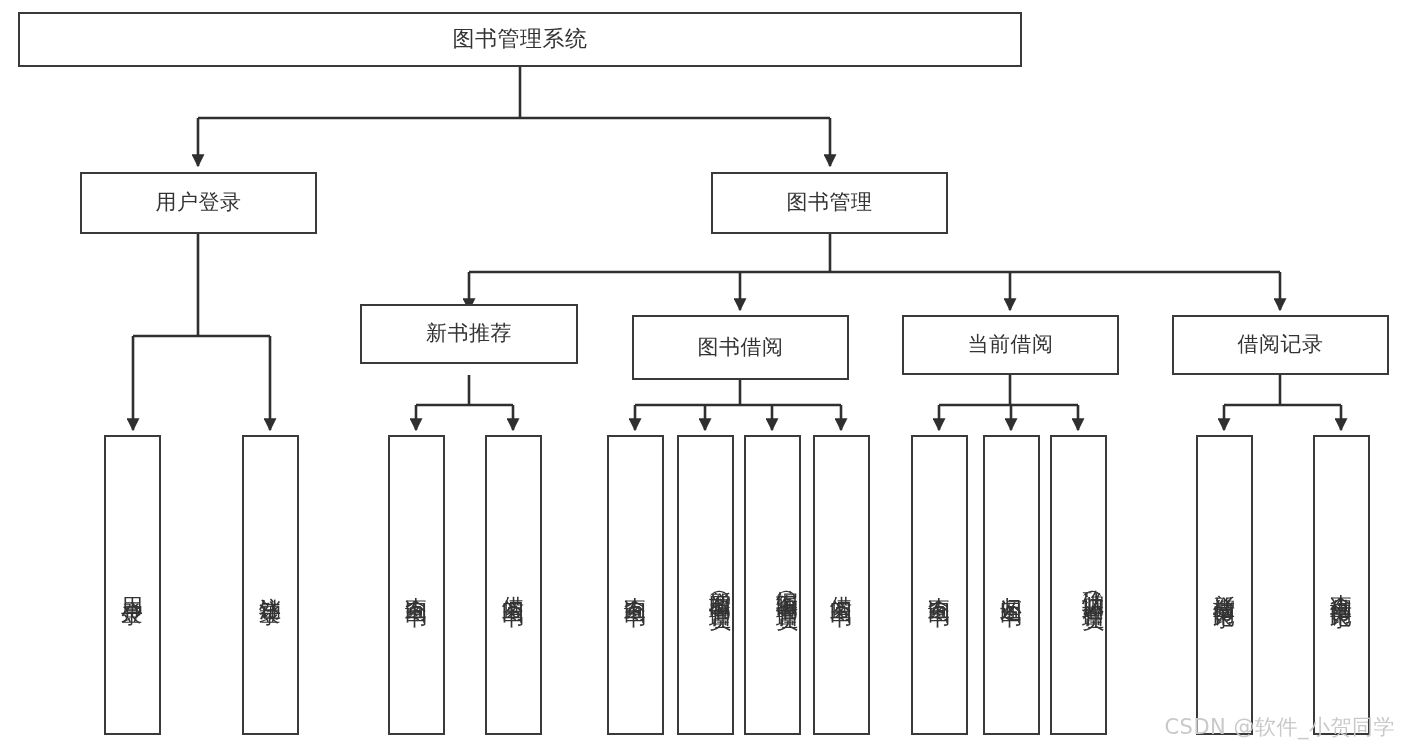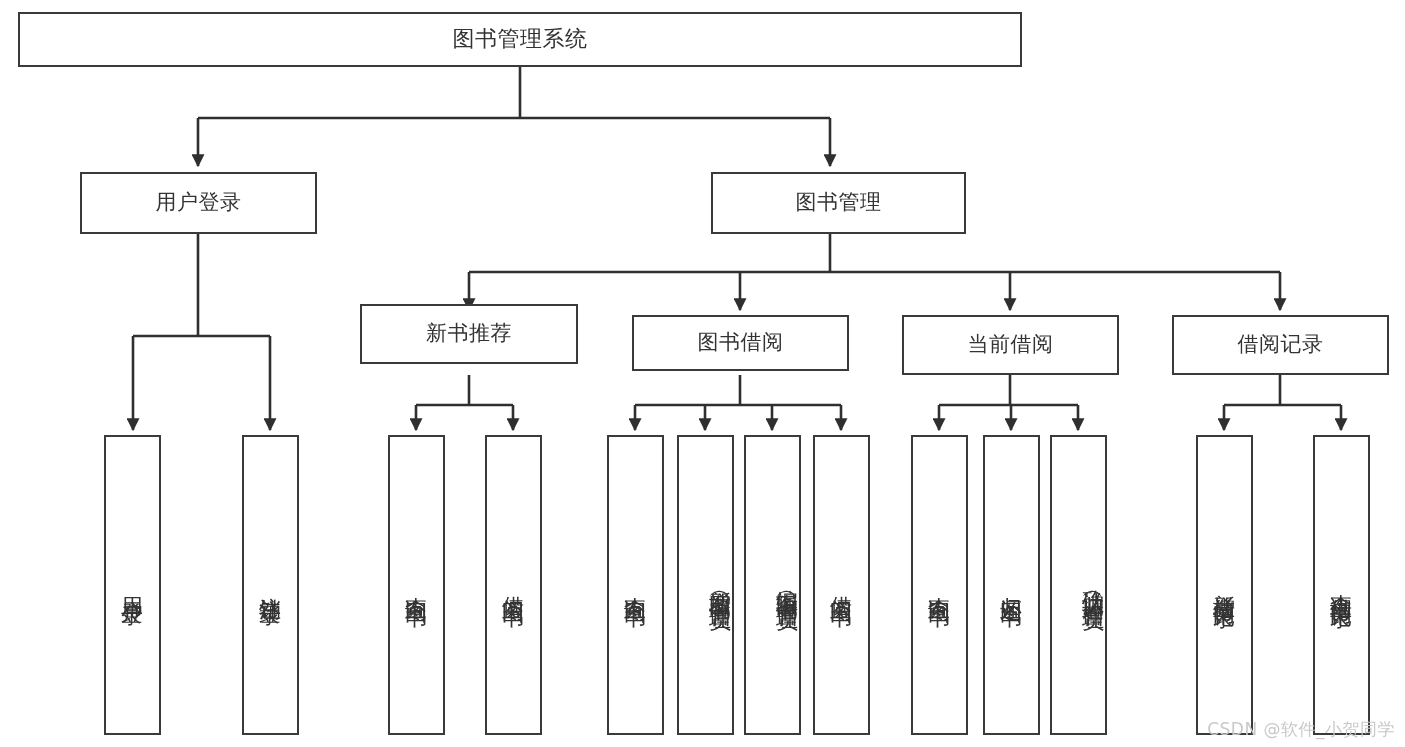--- a/index.html
+++ b/index.html
@@ -61,21 +61,21 @@
   .vtext {
     writing-mode: vertical-rl;
     text-orientation: upright;
     white-space: nowrap;
     letter-spacing: 3px;
   }
   .watermark {
     position: absolute;
     right: 10px;
     bottom: 6px;
-    font-size: 17px;
+    font-size: 21px;
     color: #c9c9c9;
     letter-spacing: 0.5px;
     z-index: 5;
     white-space: nowrap;
   }
 </style>
 </head>
 <body>
 
 <div id="canvas">
@@ -131,29 +131,29 @@
   </svg>
 
   <div class="node node-h node-root" style="left:18px; top:12px; width:1004px; height:55px;">
     <span>图书管理系统</span>
   </div>
 
   <div class="node node-h" style="left:80px; top:172px; width:237px; height:62px;">
     <span>用户登录</span>
   </div>
 
-  <div class="node node-h" style="left:711px; top:172px; width:255px; height:62px;">
+  <div class="node node-h" style="left:711px; top:172px; width:237px; height:62px;">
     <span>图书管理</span>
   </div>
 
   <div class="node node-h" style="left:360px; top:304px; width:218px; height:60px;">
     <span>新书推荐</span>
   </div>
 
-  <div class="node node-h" style="left:632px; top:315px; width:217px; height:56px;">
+  <div class="node node-h" style="left:632px; top:315px; width:217px; height:65px;">
     <span>图书借阅</span>
   </div>
 
   <div class="node node-h" style="left:902px; top:315px; width:217px; height:60px;align-items:center;">
     <span>当前借阅</span>
   </div>
 
   <div class="node node-h" style="left:1172px; top:315px; width:217px; height:60px;">
     <span>借阅记录</span>
   </div>

